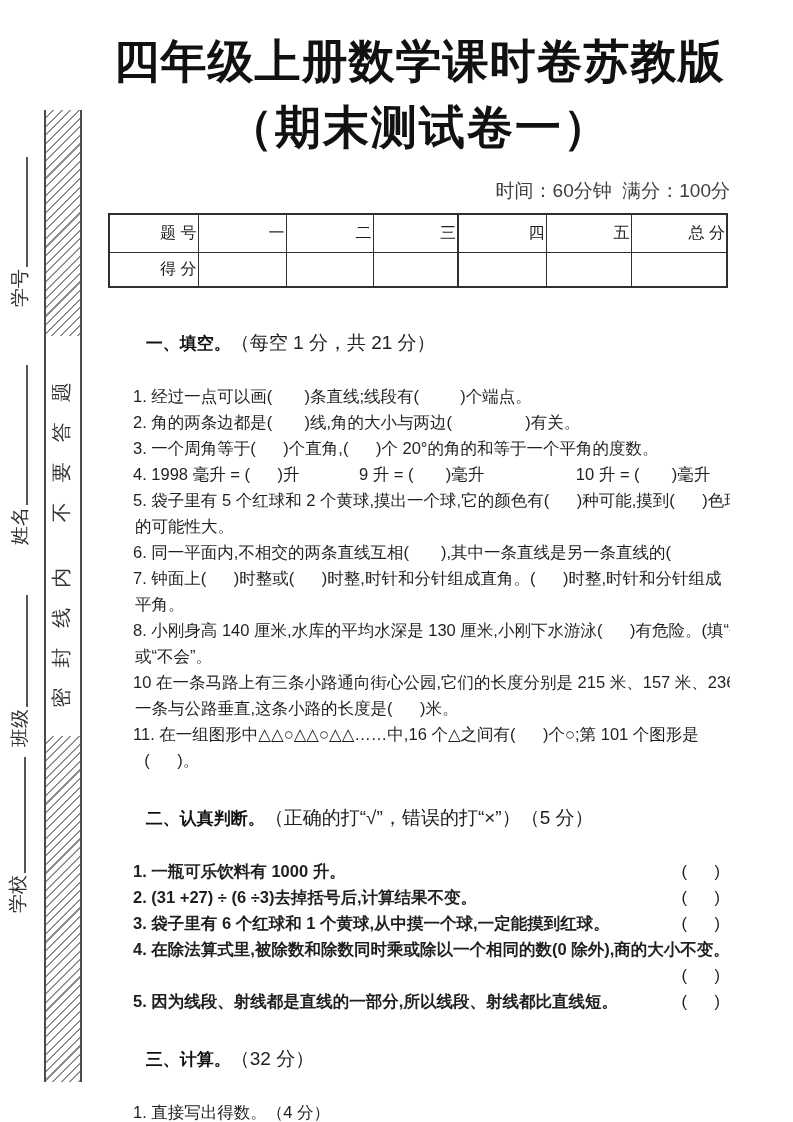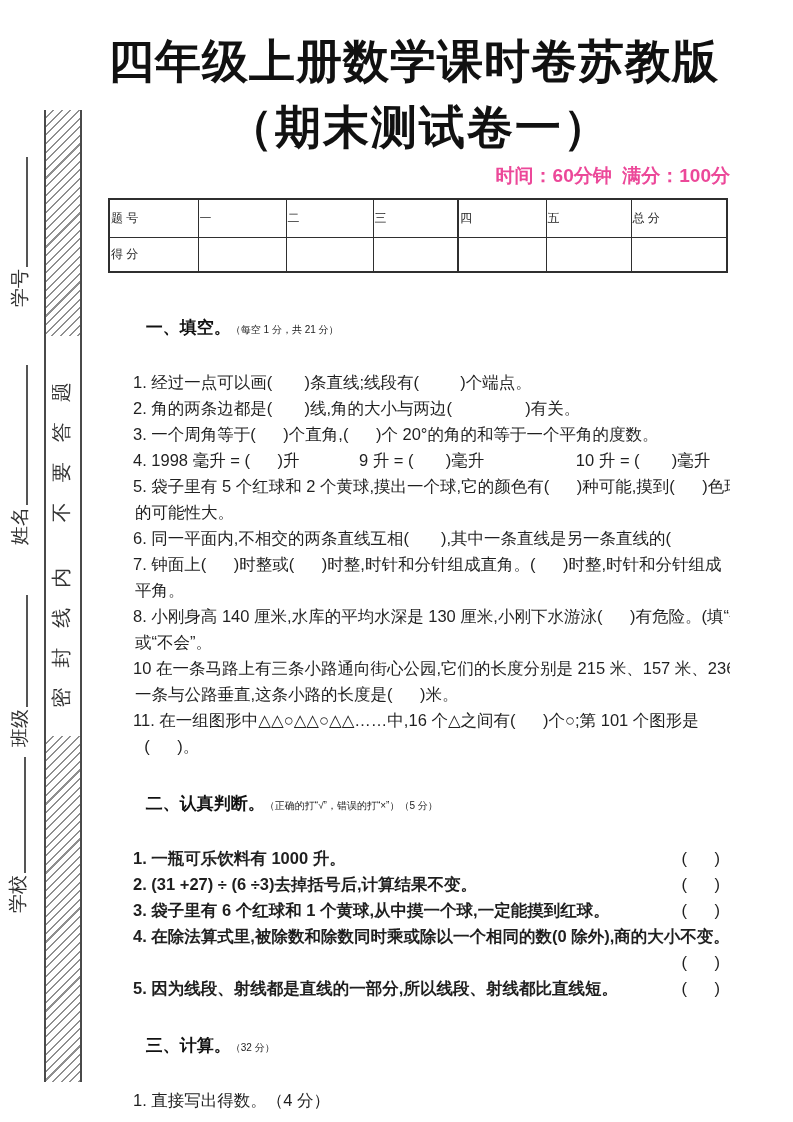--- a/index.html
+++ b/index.html
@@ -39,50 +39,50 @@
   .sfield .uline { flex:1; border-bottom:2px solid #555; height:55%; margin-left:2px; }
   .f0 { left:-55px; top:219px; width:150px; }
   .f1 { left:-70px; top:442px; width:180px; }
   .f2 { left:-56px; top:658px; width:152px; }
   .f3 { left:-60px; top:822px; width:156px; }
 
   
   .content { position:absolute; left:108px; top:0; width:622px; }
 
   .title {
-    margin-top:34px; text-align:left;
+    margin-top:34px; text-align:center;
     font-size:46px; font-weight:900; line-height:54px; letter-spacing:1px; color:#111;
   }
   .subtitle {
     margin-top:17px; text-align:center;
     font-size:46px; font-weight:900; line-height:44px; letter-spacing:2px; color:#111;
   }
   .meta {
-    margin-top:15px; text-align:right;
-    font-size:19px; font-weight:bold; line-height:24px; color:#ec4899; white-space:pre;
+    margin-top:30px; text-align:right;
+    font-size:19px; font-weight:normal; line-height:24px; color:#404040; white-space:pre;
   }
 
   
   table.score {
     margin-top:10px; border-collapse:collapse; width:620px; table-layout:fixed;
     border:2px solid #2f2f2f;
   }
   table.score td {
-    border:1px solid #2f2f2f; text-align:left;
-    font-size:12px; color:#1d1d1d; white-space:pre; overflow:hidden;
+    border:1px solid #2f2f2f; text-align:right;
+    font-size:16px; color:#1d1d1d; white-space:pre; overflow:hidden;
   }
   table.score tr.r1 td { height:35px; }
   table.score tr.r2 td { height:31px; }
   table.score td.heavy { border-left-width:2px; }
 
   
   .qs { margin-top:16px; font-size:16.5px; line-height:26px; color:#1f1f1f; }
   .line  { white-space:pre; overflow:hidden; }
   .sec   { font-weight:bold; font-size:17px; margin-top:6px; color:#111; }
-  .sec .note { font-weight:normal; font-size:10px; color:#222; }
+  .sec .note { font-weight:normal; font-size:19px; color:#222; }
   .q     { padding-left:25px; }
   .qwrap { padding-left:27px; }
   .jrow  { display:flex; padding-left:25px; padding-right:10px; }
   .jrow .jt  { flex:1; white-space:pre; overflow:hidden;font-weight:bold; }
   .jrow .ans { white-space:pre; }
 </style>
 </head>
 <body>
 
 <div class="page">

